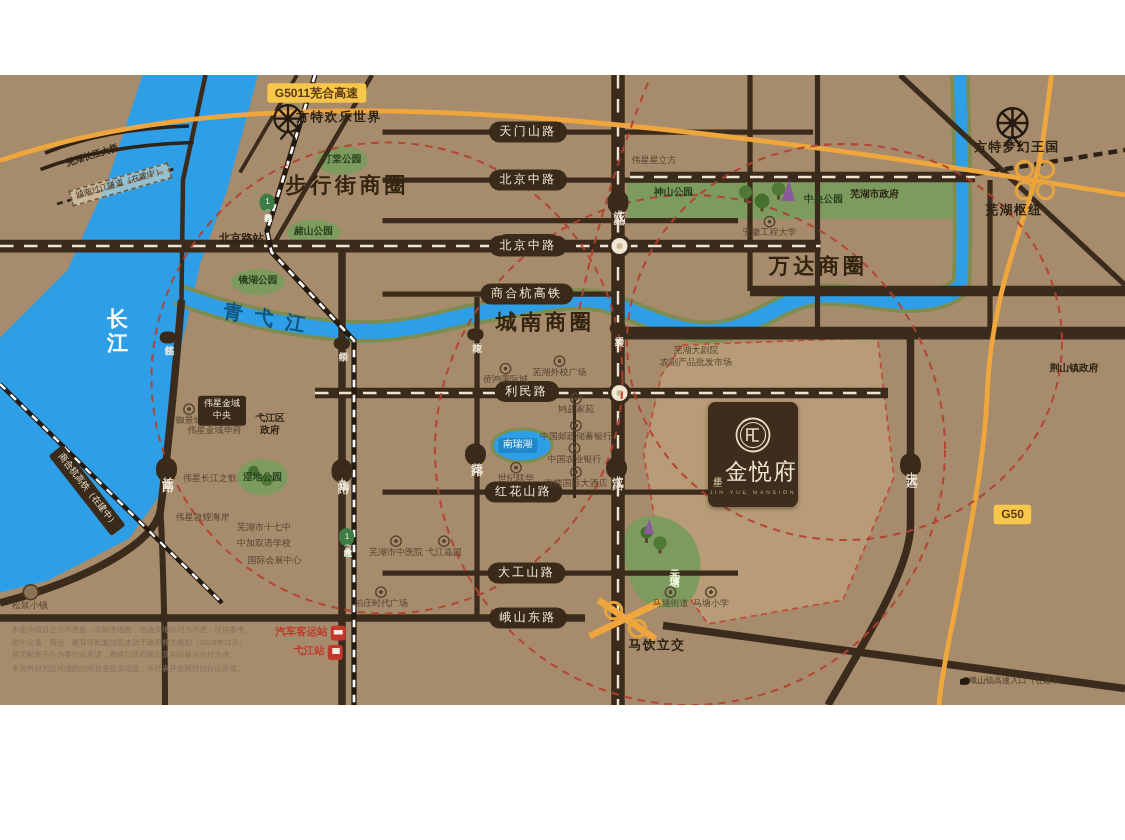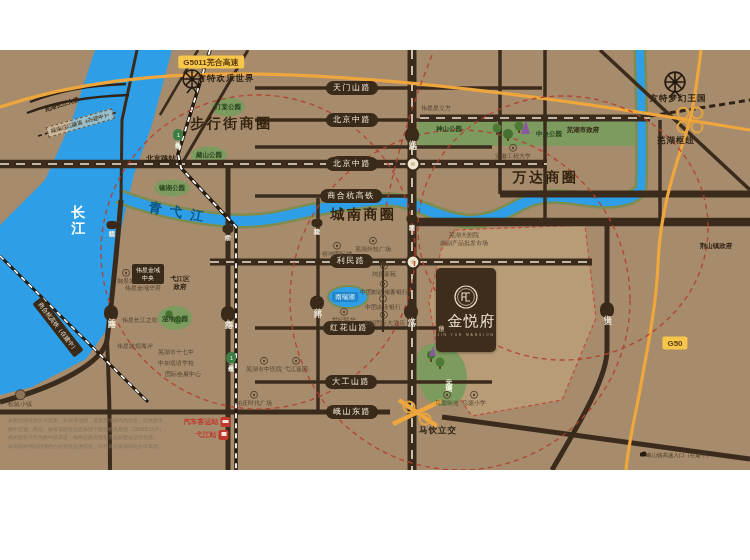--- a/index.html
+++ b/index.html
@@ -38,21 +38,21 @@
   .ico{display:inline-block;flex:none;}
   .ico.star-icon{color:#241a10;font-size:10px;line-height:1;width:auto;height:auto;}
   .ico.circle-icon{width:6px;height:6px;border:1px solid #57452f;border-radius:50%;
     background:radial-gradient(circle,#57452f 0 1.2px,transparent 1.4px);}
   .ico.town-icon{width:9px;height:9px;border:1.5px solid #4a3827;border-radius:50%;background:#8d7355;}
   .ico.dot-icon{width:4px;height:4px;background:#241a10;border-radius:1px;}
   .ico.bus-icon,.ico.train-icon{width:10px;height:10px;background:#c2392b;border-radius:2px;position:relative;}
   .ico.bus-icon::after{content:"";position:absolute;left:2px;right:2px;top:2.5px;height:3px;background:#f6e8e0;}
   .ico.train-icon::after{content:"";position:absolute;left:2.5px;right:2.5px;top:2px;height:4px;background:#f6e8e0;}
 
-  .logo{position:absolute;left:436px;top:218px;width:60px;height:84px;background:#3e2d1c;border-radius:5px;
+  .logo{position:absolute;left:472px;top:218px;width:60px;height:70px;background:#3e2d1c;border-radius:5px;
         display:flex;flex-direction:column;align-items:center;justify-content:center;gap:2px;
         box-shadow:0 1px 3px rgba(0,0,0,0.35);}
   .logo-row{display:flex;align-items:center;gap:2px;}
   .logo-brand{writing-mode:vertical-rl;text-orientation:upright;font-size:6px;color:#cdbd9d;letter-spacing:1px;}
   .logo-name{font-family:"DejaVu Serif","Liberation Serif",serif;font-size:15px;color:#f1e7d2;letter-spacing:1px;}
   .logo-sub{font-size:3.5px;color:#b7a586;letter-spacing:1.8px;}
 
   .disc{position:absolute;left:8px;top:366px;width:178px;}
   .disc div{font-size:5px;color:#84705a;line-height:1.7;}
 </style>

